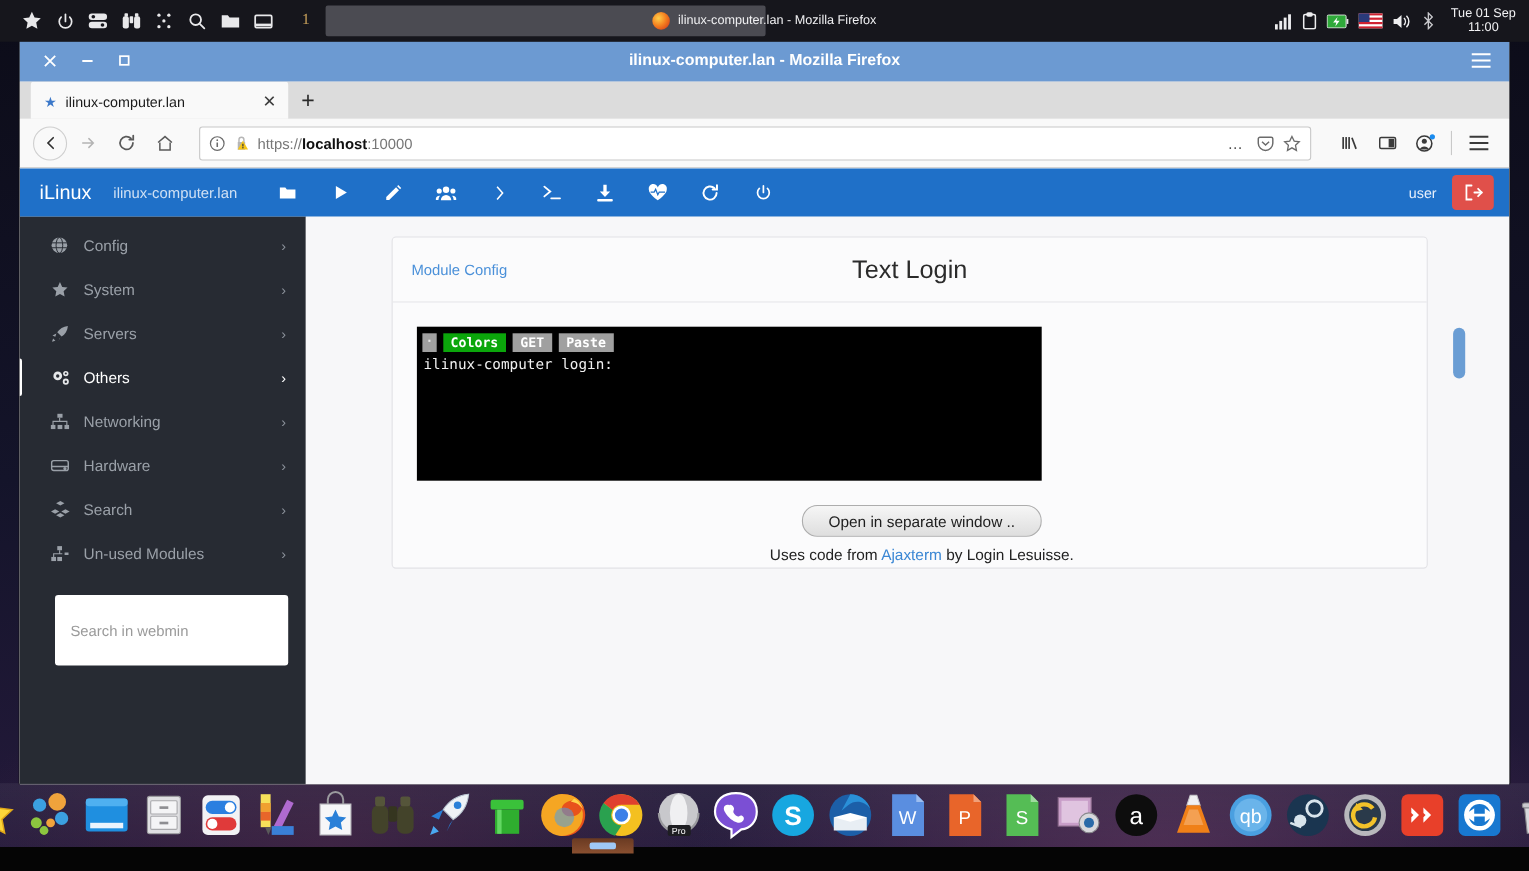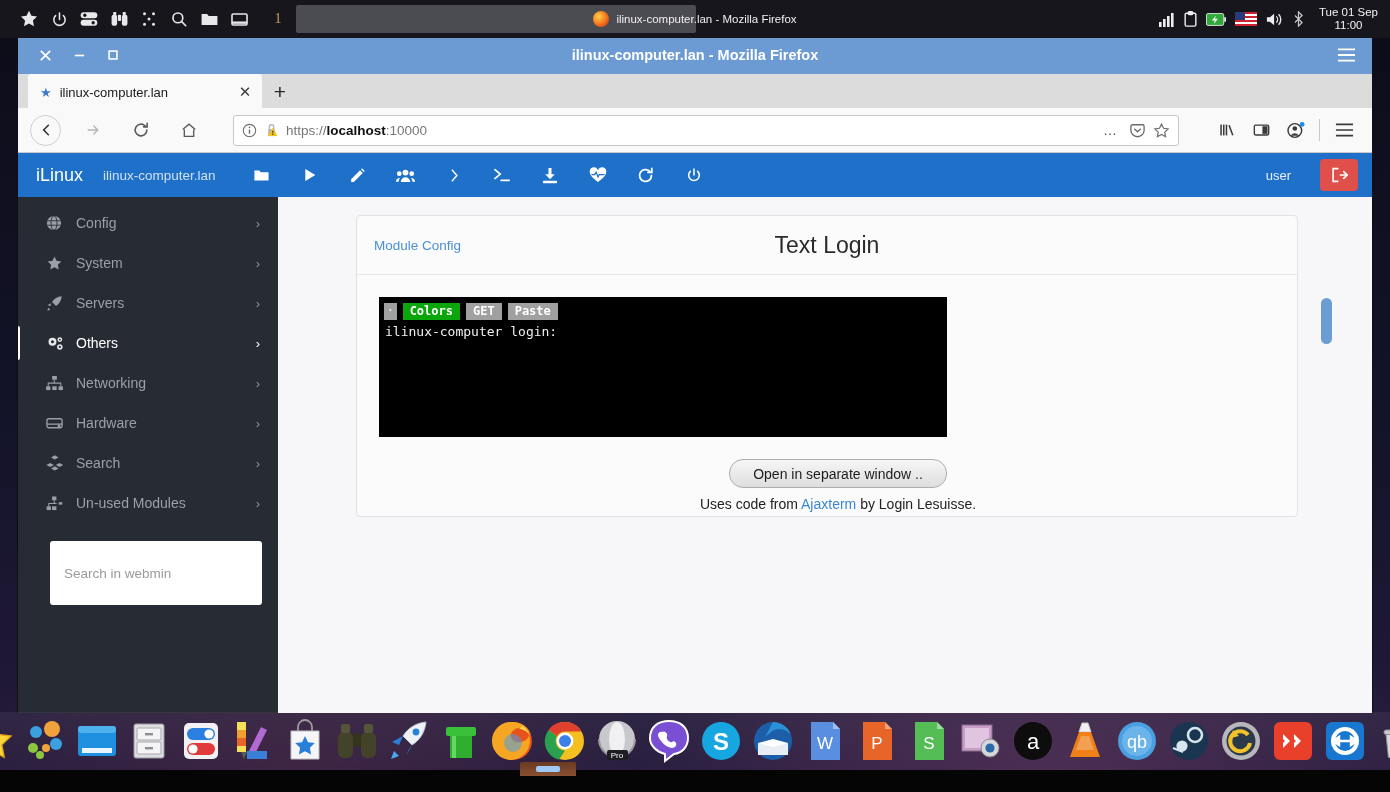--- a/index.html
+++ b/index.html
@@ -93,21 +93,21 @@
     border-top: 2px solid #f9f9f9;
   }
   .ff-tab-star { color: #3b78c9; font-size: 13px; line-height: 1; }
   .ff-tab-label { flex: 1; font-size: 13px; color: #1a1a1a; white-space: nowrap; overflow: hidden; }
   .ff-tab-close { color: #3d3d3d; font-size: 15px; width: 18px; text-align: center; cursor: pointer; }
   .ff-newtab { width: 36px; height: 32px; display: flex; align-items: center; justify-content: center;
     color: #2a2a2a; font-size: 21px; }
 
   .ff-navbar {
     height: 44px; background: #f9f9f9; display: flex; align-items: center;
-    padding: 0 12px; gap: 16px; border-bottom: 1px solid #c9c9c9;
+    padding: 0 12px; gap: 3px; border-bottom: 1px solid #c9c9c9;
   }
   .nav-btn { width: 32px; height: 30px; display: flex; align-items: center; justify-content: center;
     color: #5a5a5a; }
   .nav-btn.back { border: 1px solid #cfcfcf; border-radius: 50%; width: 29px; height: 29px; color: #303030; }
   .nav-btn.fwd { color: #b4b4b4; }
   .urlbar {
     flex: 1; margin: 0 8px 0 12px; height: 29px; background: #ffffff;
     border: 1px solid #c8c8c8; border-radius: 3px;
     display: flex; align-items: center; padding: 0 8px; gap: 7px;
   }
@@ -124,21 +124,21 @@
     height: 44px; background: #1f70c8; display: flex; align-items: center;
     padding-left: 18px; position: relative;
   }
   .wm-brand { color: #ffffff; font-size: 18px; margin-right: 20px; }
   .wm-host { color: #cfe0f4; font-size: 13.5px; margin-right: 22px; }
   .wm-icons { display: flex; align-items: center; }
   .wm-ico {
     width: 48px; height: 44px; display: flex; align-items: center; justify-content: center;
     color: #ffffff;
   }
-  .wm-right { position: absolute; right: 14px; display: flex; align-items: center; gap: 29px; }
+  .wm-right { position: absolute; right: 14px; display: flex; align-items: center; gap: 14px; }
   .wm-user { color: #e7effb; font-size: 13px; }
   .wm-logout {
     width: 38px; height: 32px; background: #e0504a; border-radius: 4px;
     display: flex; align-items: center; justify-content: center; color: #fff;
   }
 
   .wm-body { display: flex; height: 516px; }
   .wm-sidebar { width: 260px; background: #272b33; position: relative; padding-top: 6px; flex: 0 0 260px; }
   .sb-item {
     height: 40px; display: flex; align-items: center; padding-left: 28px; gap: 0;

